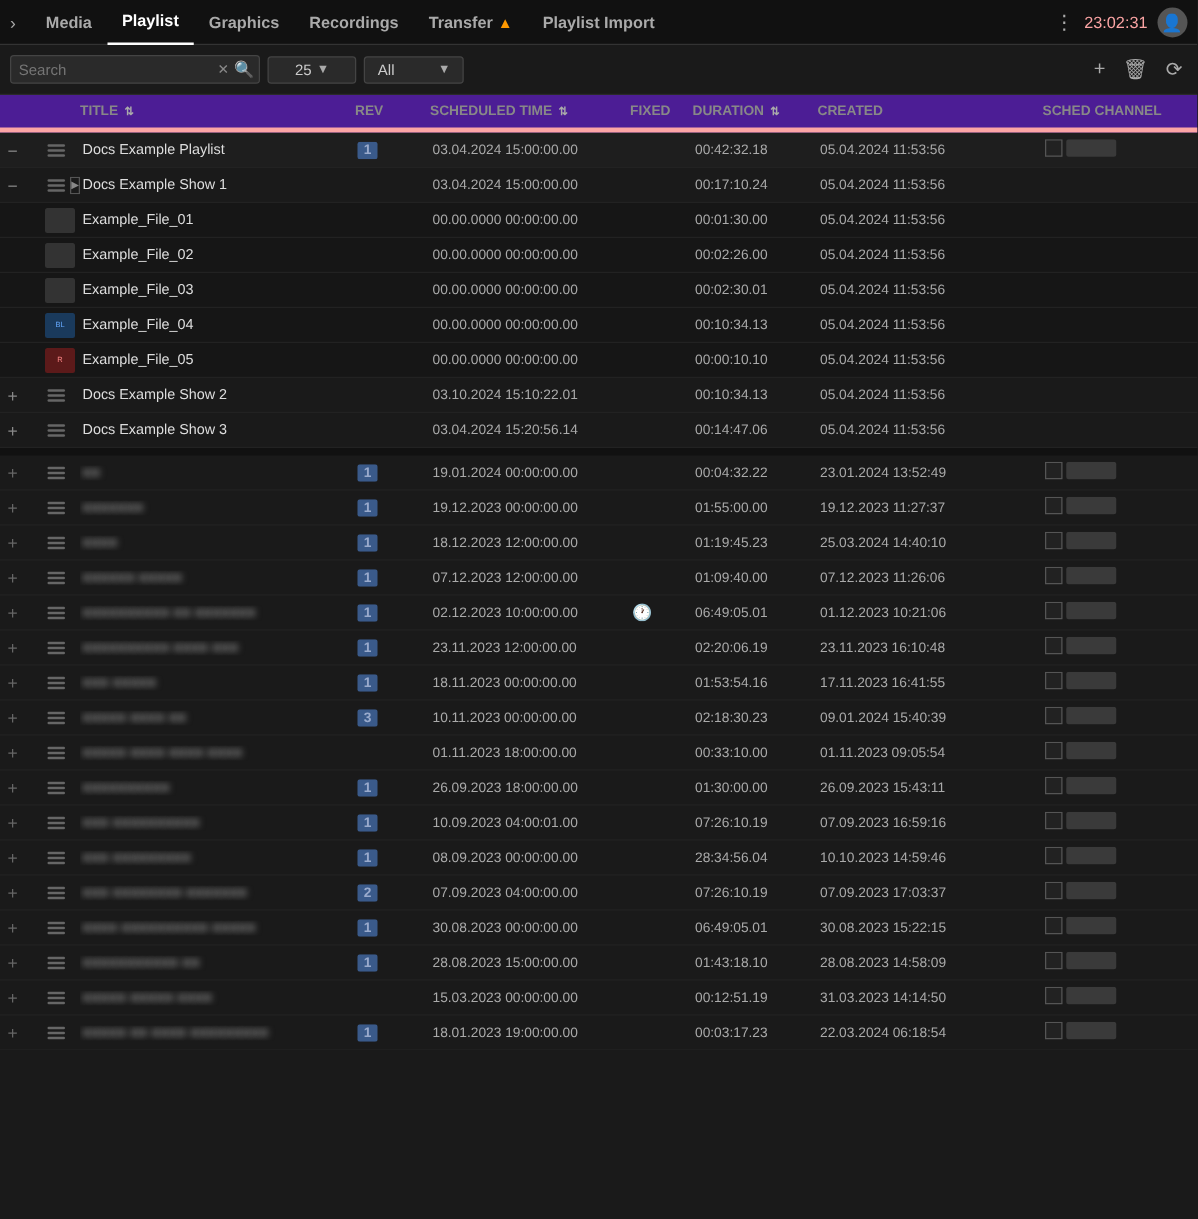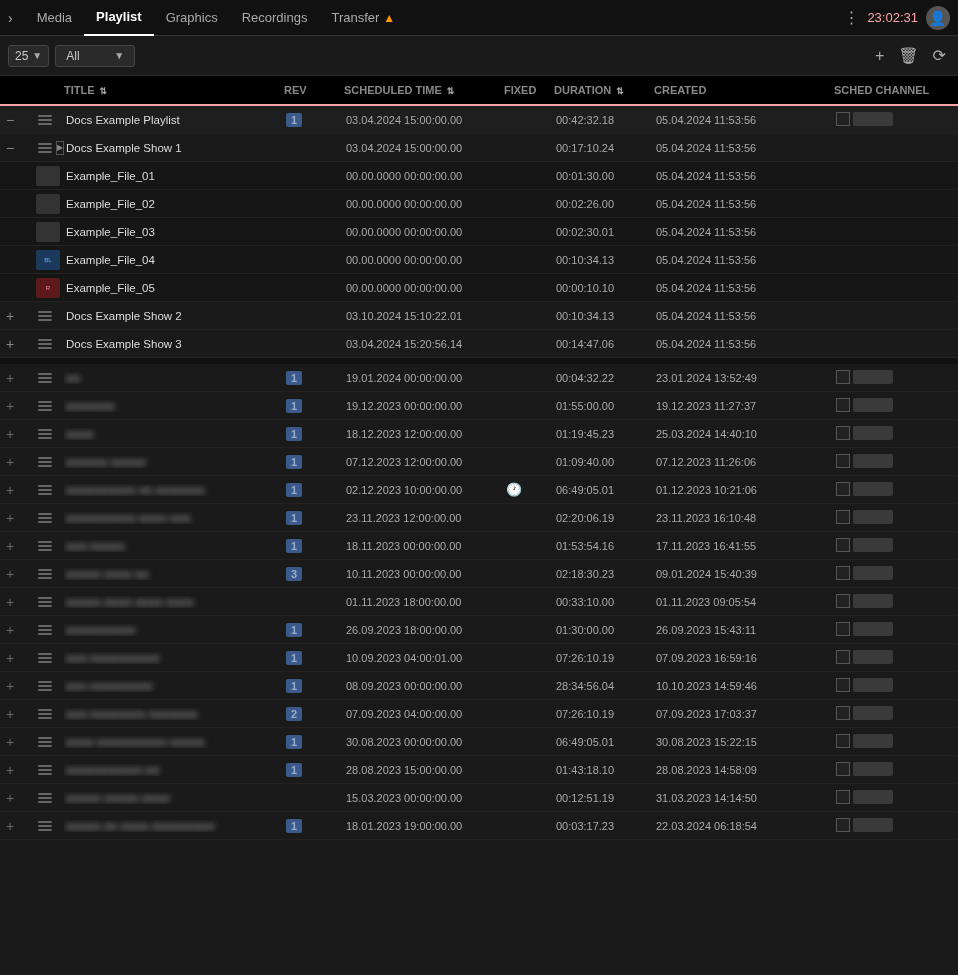--- a/index.html
+++ b/index.html
@@ -30,20 +30,21 @@
     }
     .nav-item {
       color: #aaa;
       font-size: 13px;
       padding: 0 12px;
       height: 36px;
       display: flex;
       align-items: center;
       cursor: pointer;
       text-decoration: none;
+      font-weight: bold;
     }
     .nav-item.active {
       color: #fff;
       font-weight: bold;
       border-bottom: 2px solid #fff;
       text-align: center;
     }
     .nav-item .warning-icon {
       color: #f90;
       margin-left: 4px;
@@ -94,21 +95,21 @@
       flex: 1;
     }
     .search-box .clear-icon { color: #888; cursor: pointer; margin: 0 4px; font-size: 11px; }
     .search-box .search-icon { color: #888; font-size: 13px; cursor: pointer; }
     .count-box {
       display: flex;
       align-items: center;
       background: #2a2a2a;
       border: 1px solid #444;
       border-radius: 3px;
-      padding: 3px 6px;
+      padding: 3px 21px;
       gap: 4px;
       color: #ccc;
       font-size: 12px;
       cursor: pointer;
     }
     .count-box .arrow { font-size: 10px; color: #aaa; }
     .filter-box {
       display: flex;
       align-items: center;
       background: #2a2a2a;
@@ -135,22 +136,22 @@
       cursor: pointer;
       font-size: 16px;
       padding: 2px 4px;
     }
 
     
     .table-header {
       display: grid;
       grid-template-columns: 30px 30px 220px 60px 160px 50px 100px 180px 140px;
       align-items: center;
-      background: #000000;
-      border-bottom: 2px solid #fca5a5;
+      background: #4c1d95;
+      border-bottom: 4px solid #fca5a5;
       height: 30px;
       padding: 0 4px;
     }
     .th {
       color: #888;
       font-size: 11px;
       font-weight: bold;
       text-transform: uppercase;
       white-space: nowrap;
       overflow: hidden;
@@ -237,28 +238,34 @@
 <div class="top-nav">
   <span class="nav-chevron">›</span>
   <a class="nav-item">Media</a>
   <a class="nav-item active">Playlist</a>
   <a class="nav-item">Graphics</a>
   <a class="nav-item">Recordings</a>
   <a class="nav-item">
     <span>Transfer</span>
     <span class="warning-icon">▲</span>
   </a>
+  <a class="nav-item">Playlist Import</a>
   <div class="nav-right">
     <span class="dots">⋮</span>
     <span class="time">23:02:31</span>
     <div class="avatar">👤</div>
   </div>
 </div>
 
 <div class="toolbar">
+  <div class="search-box">
+    <input type="text" placeholder="Search" style="">
+    <span class="clear-icon">✕</span>
+    <span class="search-icon">🔍</span>
+  </div>
   <div class="count-box">
     <span>25</span>
     <span class="arrow">▼</span>
   </div>
   <div class="filter-box">
     <span>All</span>
     <span class="arrow">▼</span>
   </div>
   <div class="toolbar-right">
     <button class="icon-btn">+</button>

